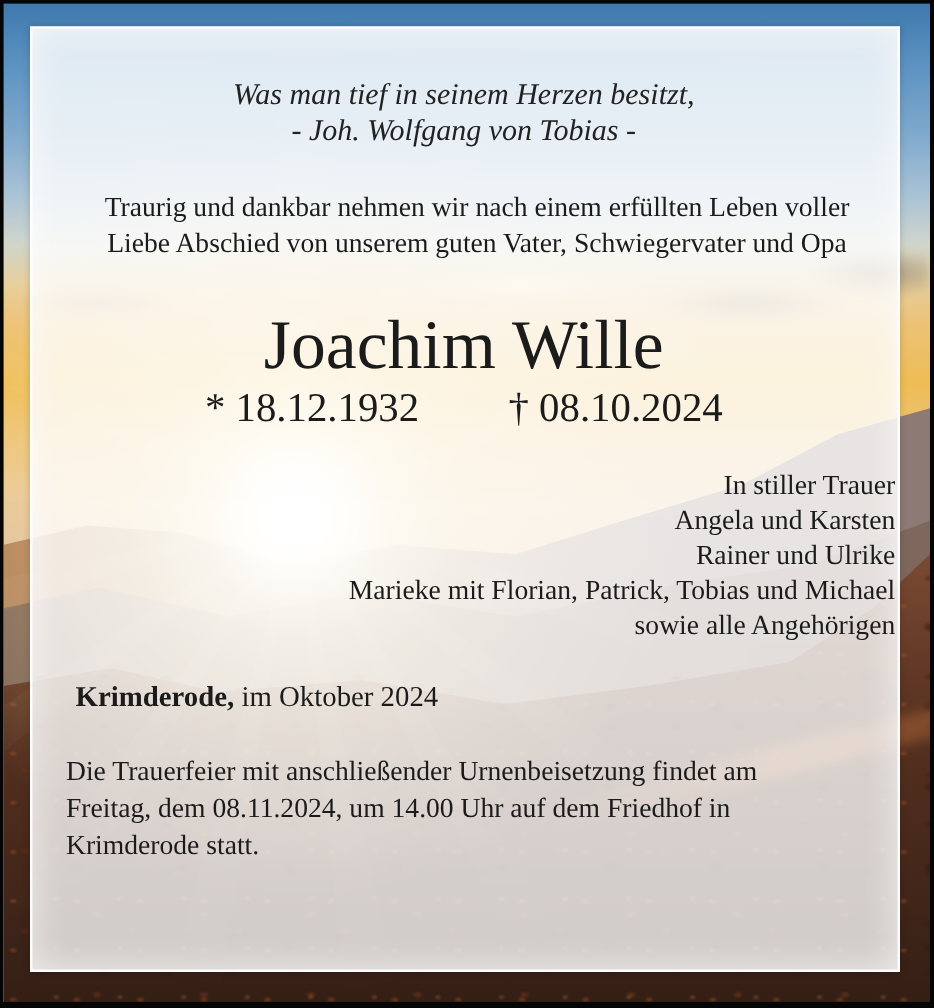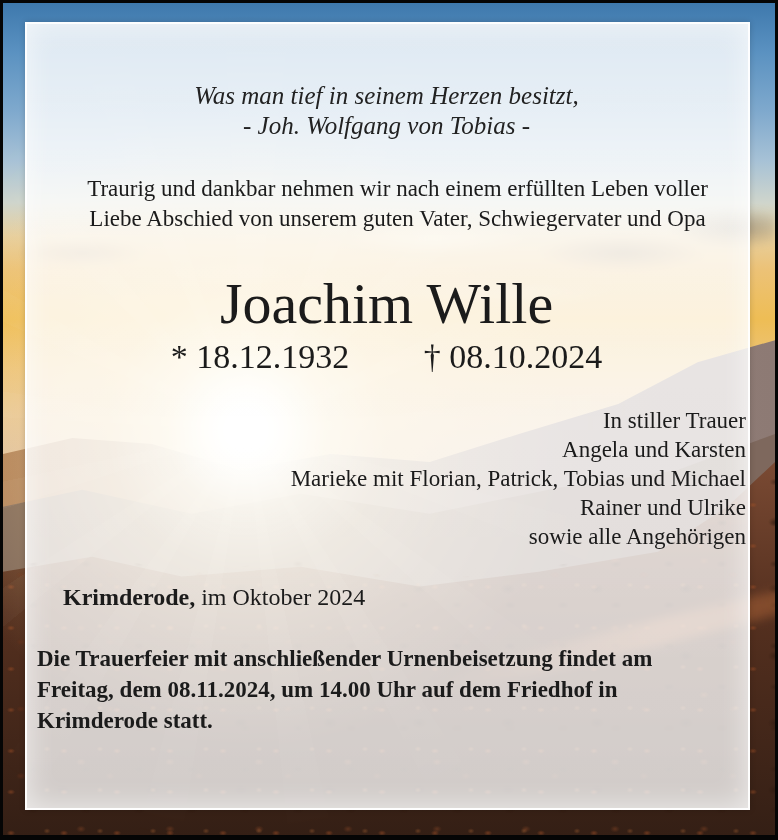--- a/index.html
+++ b/index.html
@@ -103,21 +103,21 @@
   .panel {
     position: absolute;
     left: 25px; top: 22px;
     width: 721px; height: 784px;
     background: linear-gradient(180deg, rgba(255,255,255,.82), rgba(255,255,255,.77));
     border: 2px solid rgba(255,255,255,.95);
     box-shadow: 0 0 6px rgba(0,0,0,.18), inset 0 0 28px rgba(255,255,255,.65);
   }
   .content {
     position: absolute;
-    left: 27px; top: 32px;
+    left: 27px; top: 16px;
     width: 719px; height: 780px;
     color: #1b1b1b;
   }
   .quote {
     margin-top: 49px;
     text-align: center;
     font-style: italic;
     font-size: 25px;
     line-height: 30px;
     color: #222;
@@ -160,26 +160,25 @@
   .place-date {
     margin-top: 32px;
     padding-left: 36px;
     text-align: left;
     font-size: 24px;
     line-height: 29px;
   }
   .place-date .place { font-weight: bold; }
   .funeral {
     margin-top: 31px;
-    padding-left: 10px;
+    padding-left: 28px;
     text-align: left;
     font-size: 23px;
     line-height: 31px;
     white-space: nowrap;
-    font-weight: bold;
   }
 </style>
 </head>
 <body>
 
 <div class="frame">
 
   <div class="landscape">
     <div class="clouds"></div>
 
@@ -225,22 +224,22 @@
 
     <div class="dates">
       <span class="birth">* 18.12.1932</span>
       <span class="death">† 08.10.2024</span>
     </div>
 
     <div class="mourners">
       <div>In stiller Trauer</div>
       <div class="names">
         <div>Angela und Karsten</div>
+        <div>Rainer und Ulrike</div>
         <div>Marieke mit Florian, Patrick, Tobias und Michael</div>
-        <div>Rainer und Ulrike</div>
         <div>sowie alle Angehörigen</div>
       </div>
     </div>
 
     <div class="place-date">
       <span class="place">Krimderode,</span><span> im Oktober 2024</span>
     </div>
 
     <div class="funeral">
       <div>Die Trauerfeier mit anschließender Urnenbeisetzung findet am</div>

